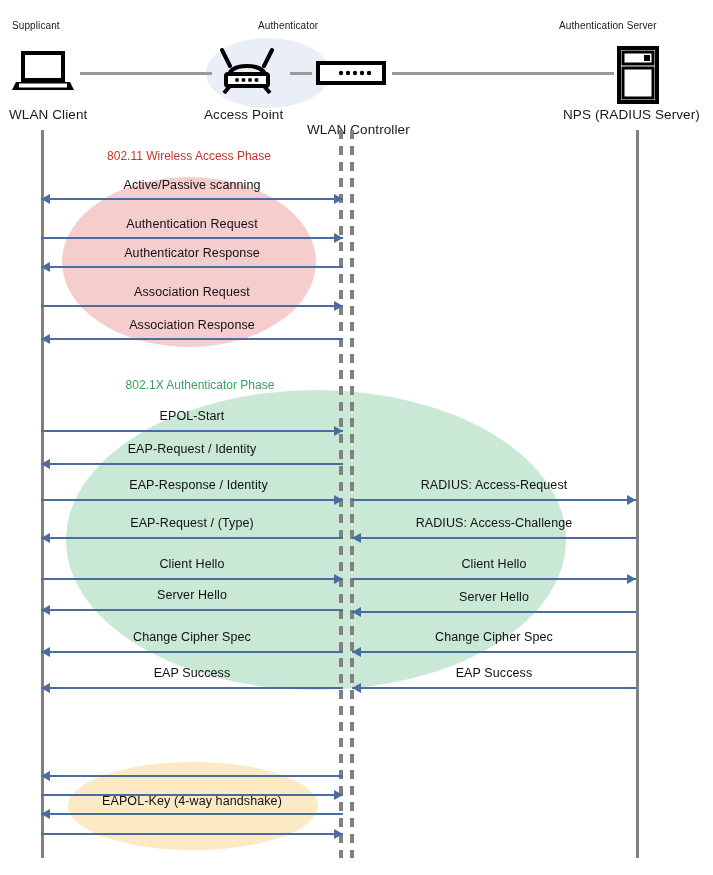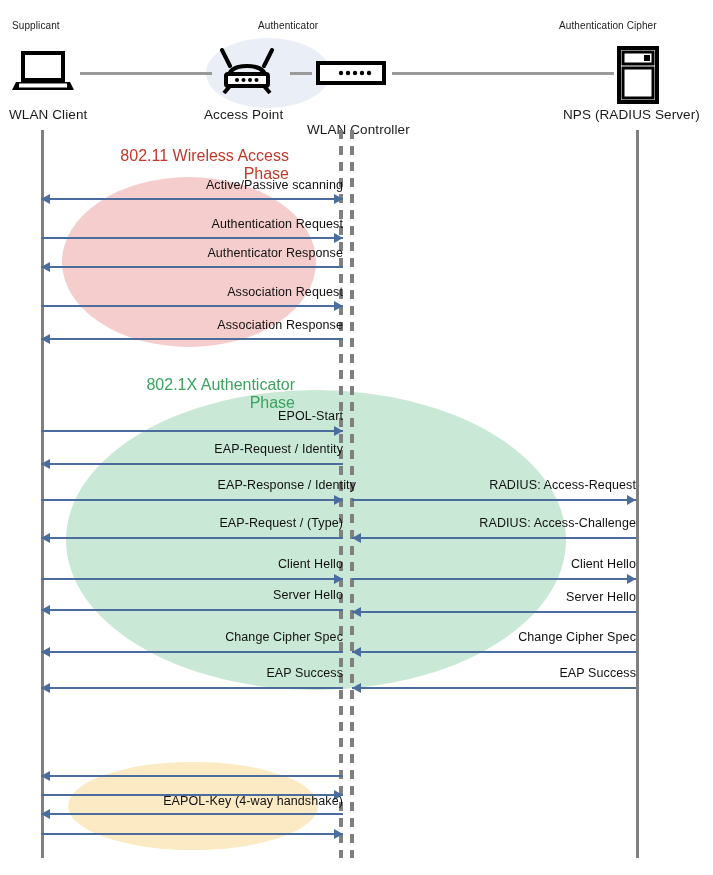--- a/index.html
+++ b/index.html
@@ -54,22 +54,22 @@
        #808080 0px, #808080 9px,
        rgba(0,0,0,0) 9px, rgba(0,0,0,0) 16px);
   }
   
   .phase-ellipse{
     position:absolute;
     border-radius:50%;
   }
   .phase-label{
     position:absolute;
-    font-size:16px;
-    text-align:right;
+    font-size:12px;
+    text-align:center;
     line-height:18px;
     white-space:pre-line;
     font-weight:400;
   }
   
   .msg{position:absolute;height:0;}
   .msg-line{
     position:absolute;
     left:0;
     top:0;
@@ -88,35 +88,35 @@
   }
   .arrow-left{
     border-top:5px solid transparent;
     border-bottom:5px solid transparent;
     border-right:9px solid #4a6d9e;
   }
   .msg-label{
     position:absolute;
     font-size:12.5px;
     color:#111111;
-    text-align:right;
+    text-align:center;
     white-space:nowrap;
     letter-spacing:0.1px;
   }
 </style>
 </head>
 <body>
 
 <div id="canvas">
 
   <div class="auth-ellipse" style="left:206px;top:38px;width:124px;height:70px;"></div>
 
   <div class="actor-title" style="left:12px;top:20px;">Supplicant</div>
   <div class="actor-title" style="left:258px;top:20px;">Authenticator</div>
-  <div class="actor-title" style="left:559px;top:20px;">Authentication Cipher</div>
+  <div class="actor-title" style="left:559px;top:20px;">Authentication Server</div>
 
   <div class="link-line" style="left:80px;top:72px;width:132px;"></div>
   <div class="link-line" style="left:290px;top:72px;width:22px;"></div>
   <div class="link-line" style="left:392px;top:72px;width:222px;"></div>
 
   <div class="icon-box" style="left:12px;top:50px;width:62px;height:42px;">
     <svg width="62" height="42" viewBox="0 0 62 42">
       <rect x="11" y="3" width="40" height="27" fill="#ffffff" stroke="#000000" stroke-width="4"></rect>
       <path d="M4 32 L58 32 L62 40 L0 40 Z" fill="#000000"></path>
       <rect x="7" y="33.5" width="48" height="4" fill="#ffffff"></rect>

